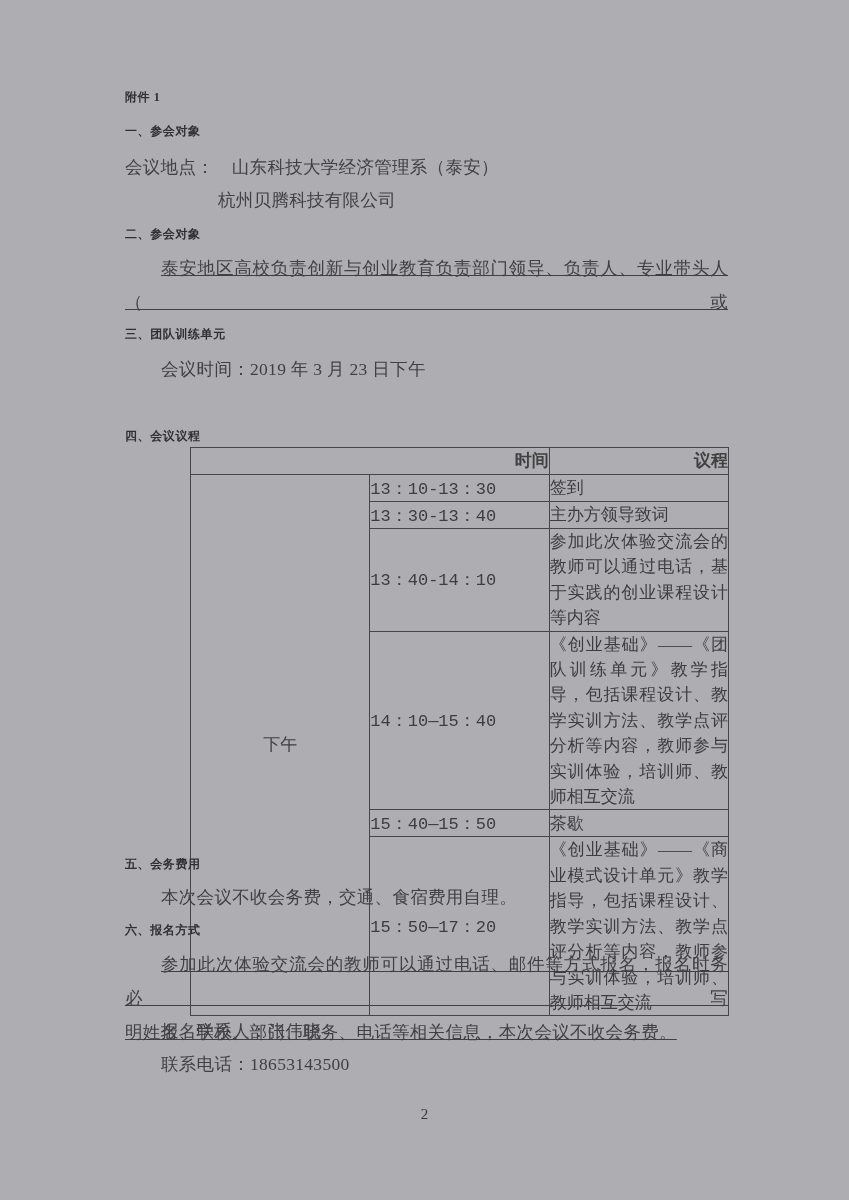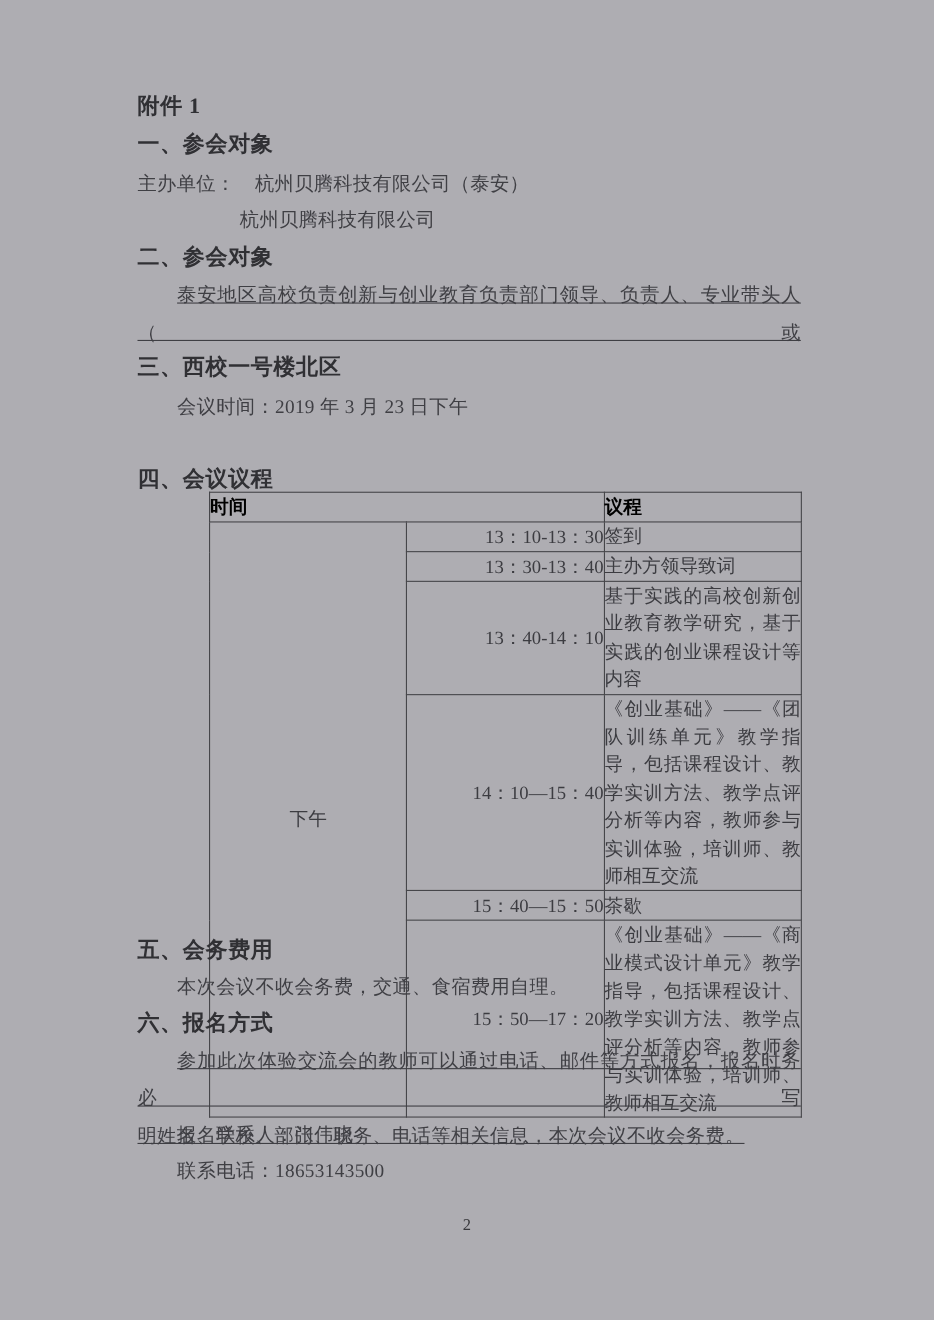--- a/index.html
+++ b/index.html
@@ -30,21 +30,21 @@
     width: 603px;
     font-size: 17.5px;
     line-height: 34px;
     letter-spacing: 0.3px;
   }
   .para .pline { display: block; text-decoration: underline; }
   .just { text-align: justify; text-align-last: justify; text-indent: 36px; }
   .heading {
     font-weight: bold;
     color: #303034;
-    font-size: 20px;
+    font-size: 12px;
     letter-spacing: 0.6px;
   }
   .indent { text-indent: 36px; }
   .host-value-2 { text-indent: 93px; font-family: Liberation Mono, monospace; }
 
   table.agenda {
     position: absolute;
     top: 447px;
     left: 190px;
     border-collapse: collapse;
@@ -53,36 +53,37 @@
     font-size: 17px;
     color: #3c3c41;
   }
   table.agenda td {
     border: 1px solid #46464a;
     padding: 0;
     vertical-align: middle;
   }
   td.th {
     font-weight: bold;
-    text-align: left;
-    color: #000000;
+    text-align: right;
+    color: #404040;
     height: 26px;
     line-height: 26px;
   }
   td.period {
     width: 32px;
     text-align: center;
     line-height: 36px;
     word-break: break-all;
     padding: 0 6px;
   }
   td.time {
     width: 128px;
-    text-align: right;
+    text-align: left;
     white-space: nowrap;
+    font-family: Liberation Mono, monospace;
   }
   td.agenda-cell {
     width: 378px;
     padding: 0 8px;
     line-height: 25.4px;
     text-align: justify;
     margin-left: 40px;
   }
   tr.r-1l  { height: 27px; }
   tr.r-2l  { height: 51px; }
@@ -102,31 +103,31 @@
 </style>
 </head>
 <body>
 
 <div class="page">
 
   <div class="line heading" style="top:80px">附件 1</div>
 
   <div class="line heading" style="top:114px">一、参会对象</div>
 
-  <div class="line" style="top:150px">主办单位：　杭州贝腾科技有限公司（泰安）</div>
+  <div class="line" style="top:150px">会议地点：　山东科技大学经济管理系（泰安）</div>
 
   <div class="line host-value-2" style="top:184px">杭州贝腾科技有限公司</div>
 
   <div class="line heading" style="top:217px">二、参会对象</div>
 
   <div class="para" style="top:251px">
     <span class="pline just">泰安地区高校负责创新与创业教育负责部门领导、负责人、专业带头人（或</span>
   </div>
 
-  <div class="line heading" style="top:317px">三、西校一号楼北区</div>
+  <div class="line heading" style="top:317px">三、团队训练单元</div>
 
   <div class="line indent" style="top:352px">会议时间：2019 年 3 月 23 日下午</div>
 
 
   <div class="line heading" style="top:419px">四、会议议程</div>
 
   <table class="agenda">
     <tbody>
         <tr class="r-1l">
       <td class="th" colspan="2">时间</td>
@@ -136,21 +137,21 @@
       <td class="period" rowspan="6">下午</td>
       <td class="time">13：10-13：30</td>
       <td class="agenda-cell">签到</td>
     </tr>
     <tr class="r-1l">
       <td class="time">13：30-13：40</td>
       <td class="agenda-cell">主办方领导致词</td>
     </tr>
     <tr class="r-2l">
       <td class="time">13：40-14：10</td>
-      <td class="agenda-cell">基于实践的高校创新创业教育教学研究，基于实践的创业课程设计等内容</td>
+      <td class="agenda-cell">参加此次体验交流会的教师可以通过电话，基于实践的创业课程设计等内容</td>
     </tr>
     <tr class="r-4l">
       <td class="time">14：10—15：40</td>
       <td class="agenda-cell">《创业基础》——《团队训练单元》教学指导，包括课程设计、教学实训方法、教学点评分析等内容，教师参与实训体验，培训师、教师相互交流</td>
     </tr>
     <tr class="r-1l">
       <td class="time">15：40—15：50</td>
       <td class="agenda-cell">茶歇</td>
     </tr>
     <tr class="r-4lb">

